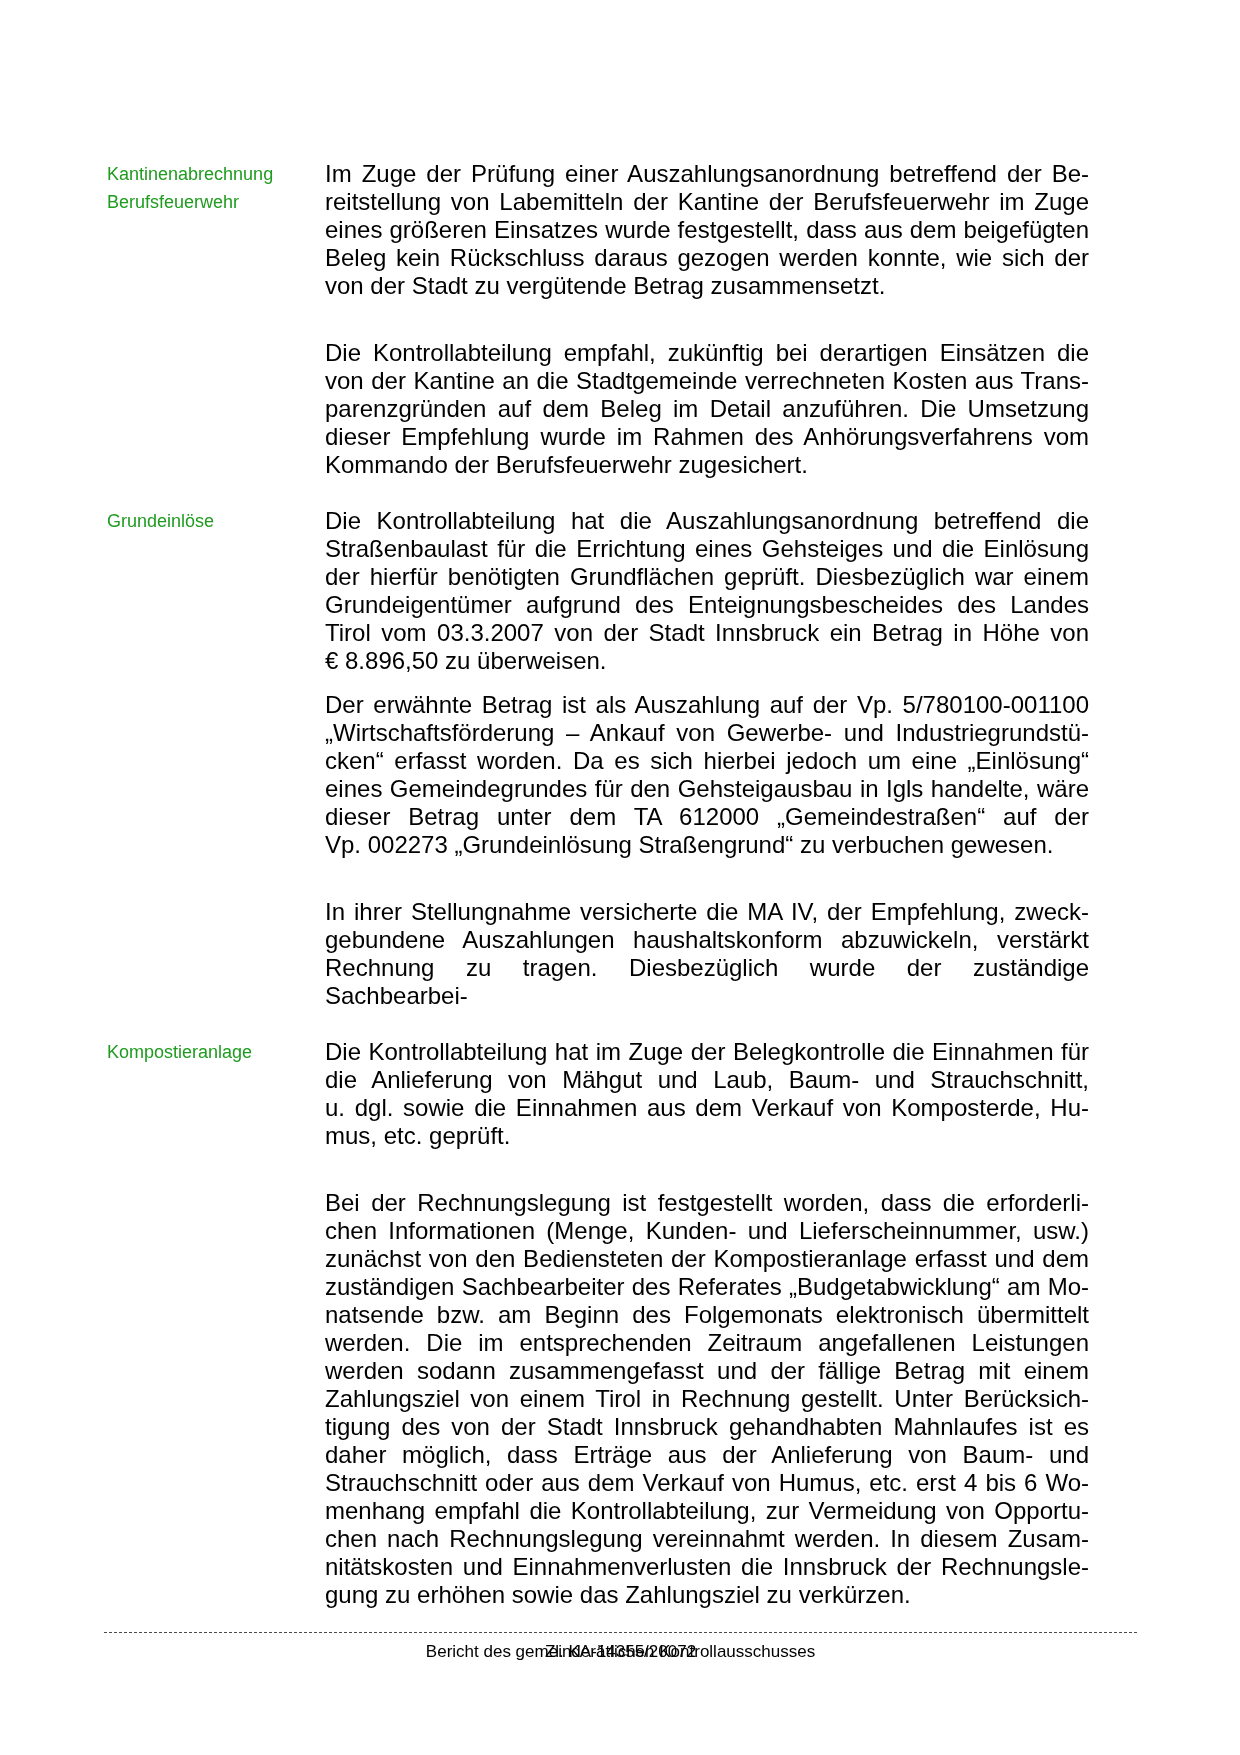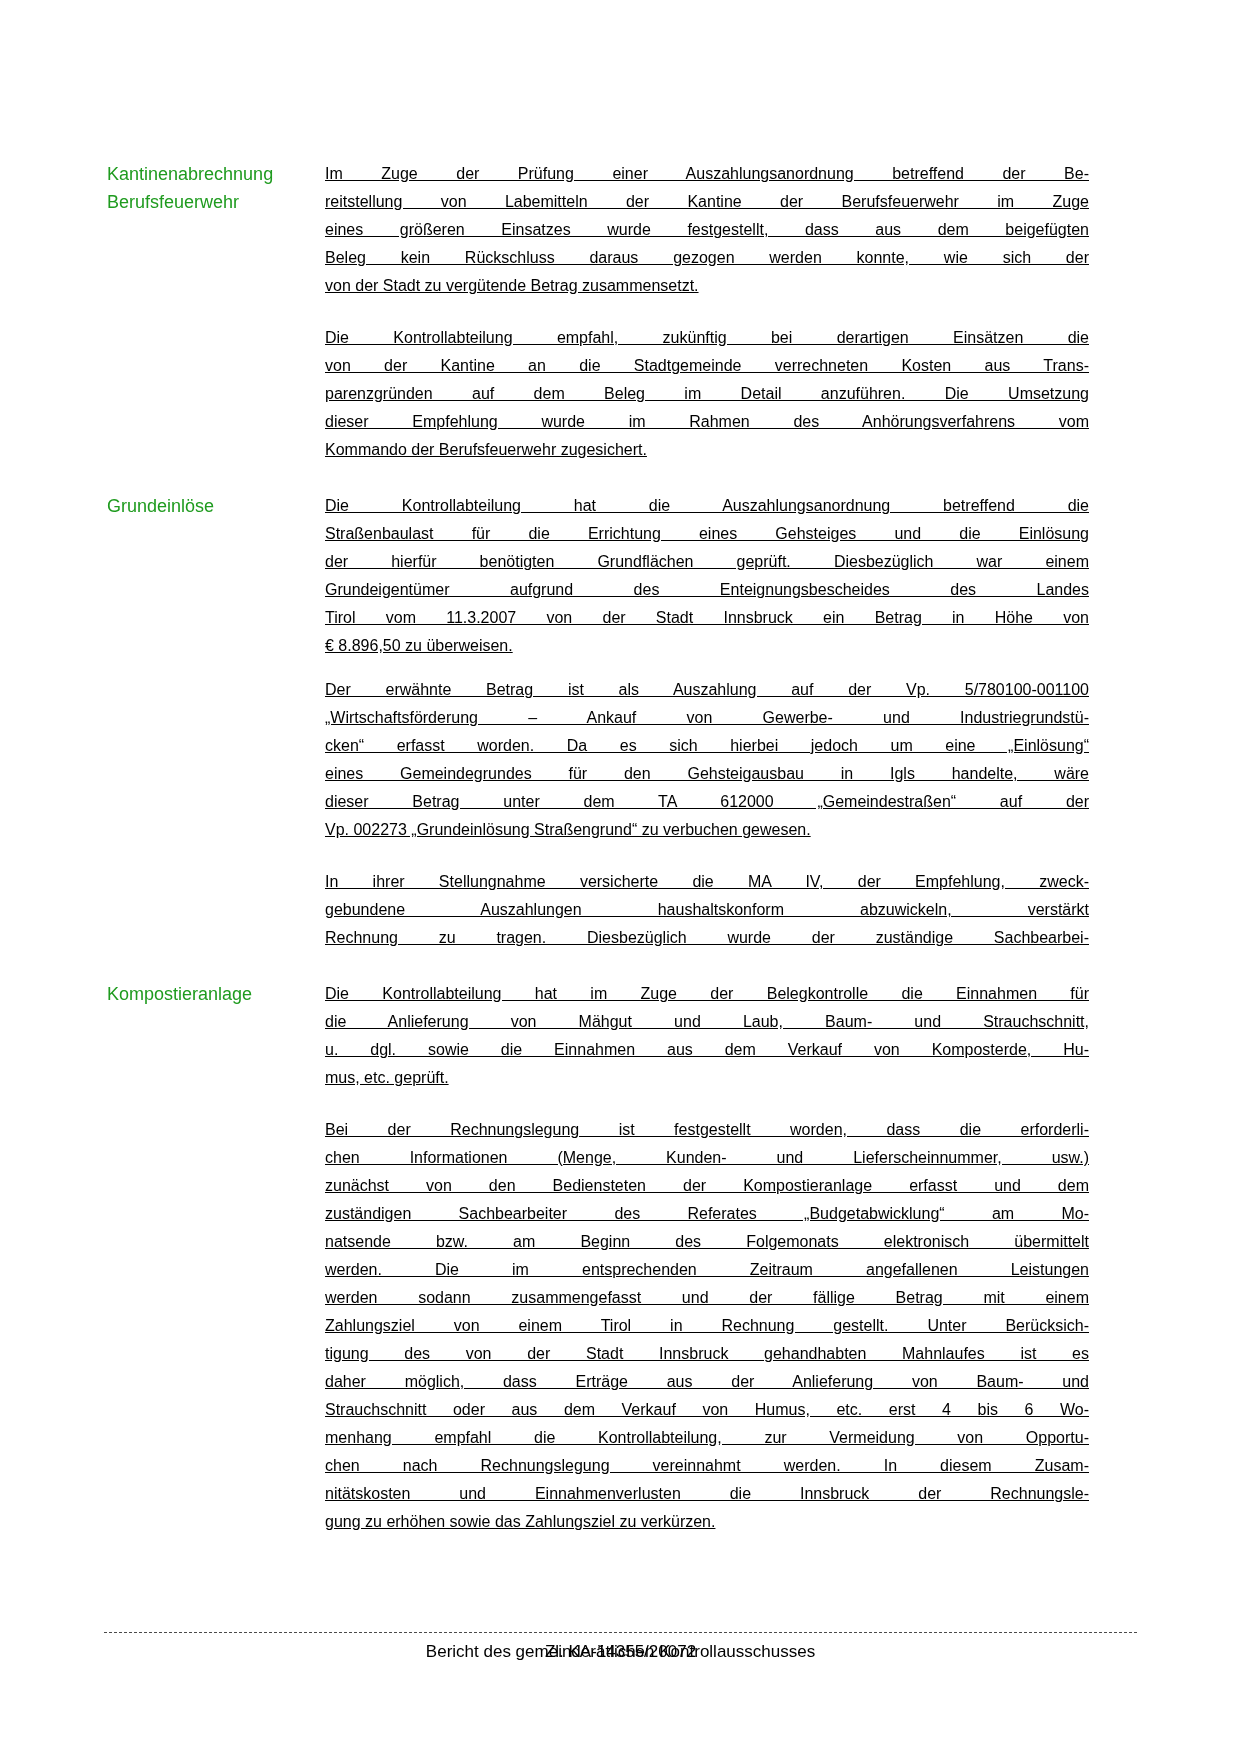--- a/index.html
+++ b/index.html
@@ -26,29 +26,28 @@
     grid-template-columns: 218px 764px;
     align-items: start;
   }
   .label {
     color: var(--label-color, #1f9b1f);
     font-size: 18px;
     line-height: 28px;
     padding-right: 12px;
   }
   .paras { display: flex; flex-direction: column; }
-  .para:not(:first-child) { margin-top: 24px; }
+  .para:not(:first-child) { margin-top: 39px; }
   .para.no-gap { margin-top: 16px; }
   .line {
-    font-size: 16px;
+    font-size: 24px;
     line-height: 28px;
     text-align: justify;
     text-align-last: justify;
     white-space: normal;
-    text-decoration: underline;
   }
   .line.last { text-align-last: left; }
   .footer {
     position: absolute;
     left: 104px;
     top: 1632px;
     width: 1033px;
     border-top: 1px dashed #4a4a4a;
     padding-top: 8px;
   }
@@ -96,21 +95,21 @@
       <div class="section">
         <div class="label">
           <div class="label-line">Grundeinlöse</div>
         </div>
         <div class="paras">
           <div class="para">
             <div class="line">Die Kontrollabteilung hat die Auszahlungsanordnung betreffend die</div>
             <div class="line">Straßenbaulast für die Errichtung eines Gehsteiges und die Einlösung</div>
             <div class="line">der hierfür benötigten Grundflächen geprüft. Diesbezüglich war einem</div>
             <div class="line">Grundeigentümer aufgrund des Enteignungsbescheides des Landes</div>
-            <div class="line">Tirol vom 11.3.2007 von der Stadt Innsbruck ein Betrag in Höhe von</div>
+            <div class="line">Tirol vom 03.3.2007 von der Stadt Innsbruck ein Betrag in Höhe von</div>
             <div class="line last">€ 8.896,50 zu überweisen.</div>
           </div>
           <div class="para no-gap">
             <div class="line">Der erwähnte Betrag ist als Auszahlung auf der Vp. 5/780100-001100</div>
             <div class="line">„Wirtschaftsförderung – Ankauf von Gewerbe- und Industriegrundstü-</div>
             <div class="line">cken“ erfasst worden. Da es sich hierbei jedoch um eine „Einlösung“</div>
             <div class="line">eines Gemeindegrundes für den Gehsteigausbau in Igls handelte, wäre</div>
             <div class="line">dieser Betrag unter dem TA 612000 „Gemeindestraßen“ auf der</div>
             <div class="line last">Vp. 002273 „Grundeinlösung Straßengrund“ zu verbuchen gewesen.</div>
           </div>

